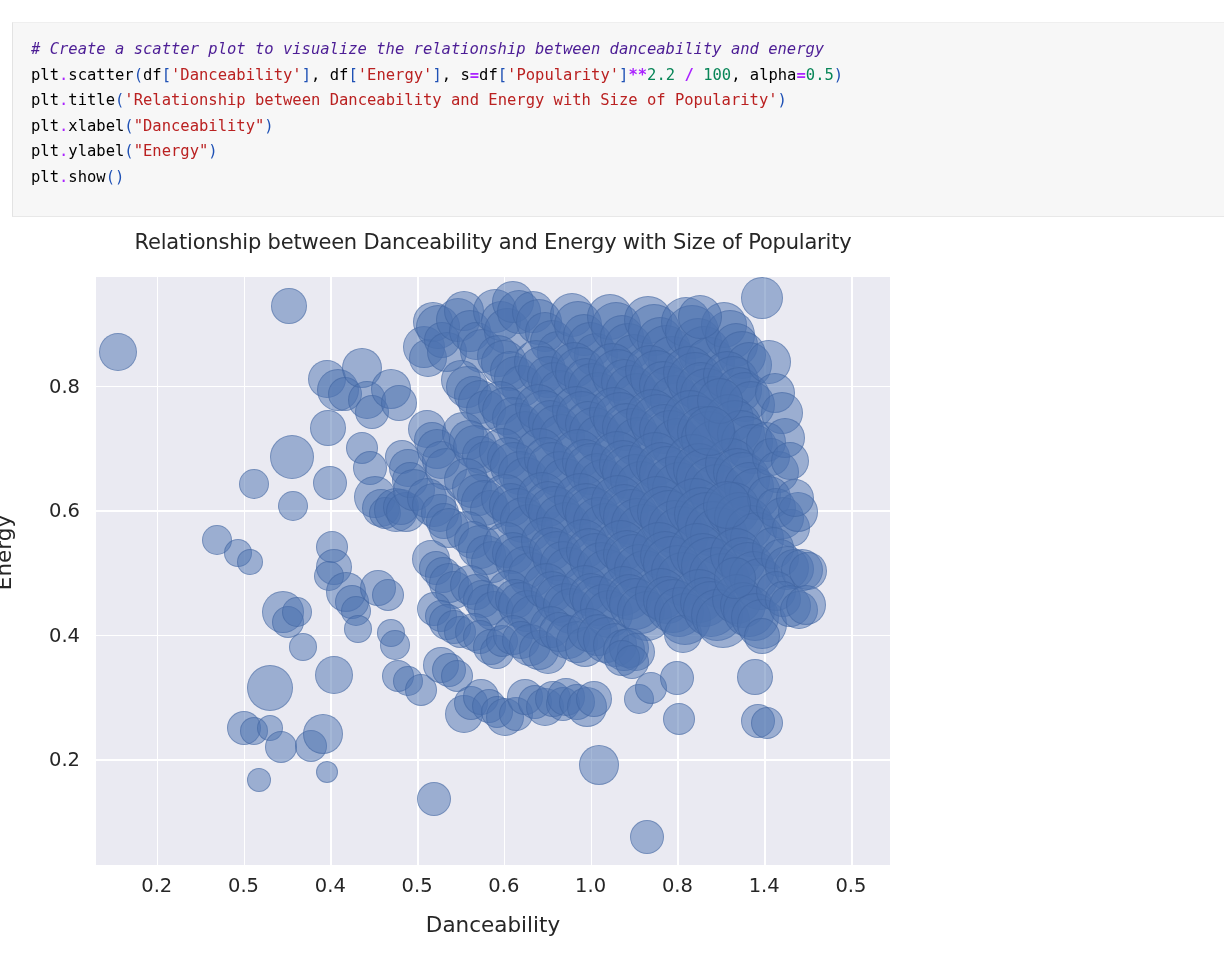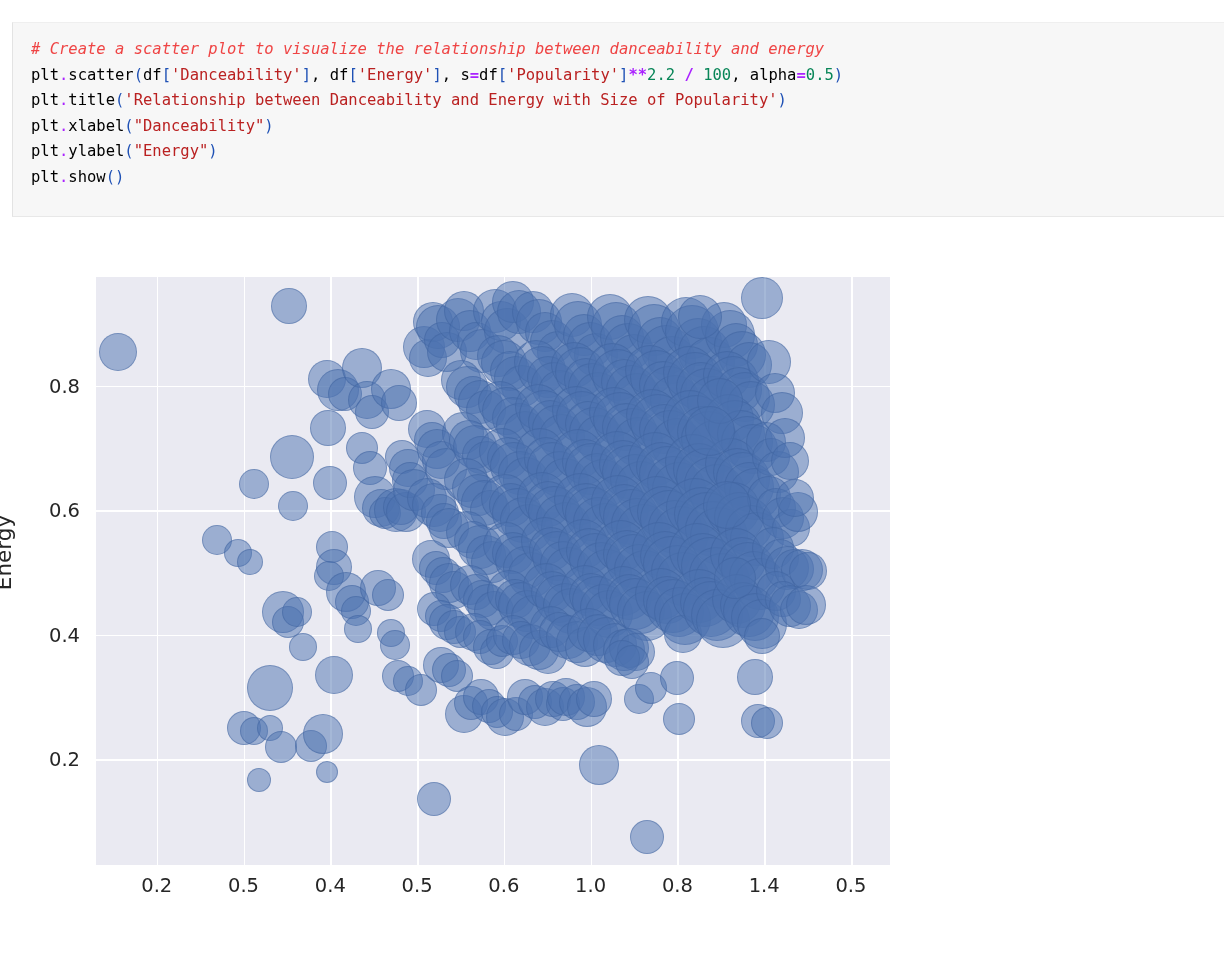--- a/index.html
+++ b/index.html
@@ -30,21 +30,21 @@
     padding: 14px 0 0 18px;
   }
   #code-lines {
     font-family: "DejaVu Sans Mono", "Liberation Mono", monospace;
     font-size: 15.5px;
     line-height: 25.5px;
     white-space: pre;
     color: #000000;
   }
   .code-line { white-space: pre; }
-  .tok-com { color: #ef4444; font-style: italic; }
+  .tok-com { color: #4c1d95; font-style: italic; }
   .tok-str { color: #ba2121; }
   .tok-op  { color: #aa22ff; font-weight: bold; }
   .tok-pun { color: #1f51b5; }
   .tok-num { color: #098658; }
   .tok-nam { color: #000000; }
   .tok-dot { color: #aa22ff; }
 
   
   #figure {
     position: absolute;
@@ -136,20 +136,21 @@
 </style>
 </head>
 <body>
 
 <div id="code-cell">
   <div id="code-lines"><div class="code-line"><span class="tok-com"># Create a scatter plot to visualize the relationship between danceability and energy</span></div><div class="code-line"><span class="tok-nam">plt</span><span class="tok-dot">.</span><span class="tok-nam">scatter</span><span class="tok-pun">(</span><span class="tok-nam">df</span><span class="tok-pun">[</span><span class="tok-str">'Danceability'</span><span class="tok-pun">]</span><span class="tok-nam">, </span><span class="tok-nam">df</span><span class="tok-pun">[</span><span class="tok-str">'Energy'</span><span class="tok-pun">]</span><span class="tok-nam">, </span><span class="tok-nam">s</span><span class="tok-op">=</span><span class="tok-nam">df</span><span class="tok-pun">[</span><span class="tok-str">'Popularity'</span><span class="tok-pun">]</span><span class="tok-op">**</span><span class="tok-num">2.2</span><span class="tok-nam"> </span><span class="tok-op">/</span><span class="tok-nam"> </span><span class="tok-num">100</span><span class="tok-nam">, </span><span class="tok-nam">alpha</span><span class="tok-op">=</span><span class="tok-num">0.5</span><span class="tok-pun">)</span></div><div class="code-line"><span class="tok-nam">plt</span><span class="tok-dot">.</span><span class="tok-nam">title</span><span class="tok-pun">(</span><span class="tok-str">'Relationship between Danceability and Energy with Size of Popularity'</span><span class="tok-pun">)</span></div><div class="code-line"><span class="tok-nam">plt</span><span class="tok-dot">.</span><span class="tok-nam">xlabel</span><span class="tok-pun">(</span><span class="tok-str">"Danceability"</span><span class="tok-pun">)</span></div><div class="code-line"><span class="tok-nam">plt</span><span class="tok-dot">.</span><span class="tok-nam">ylabel</span><span class="tok-pun">(</span><span class="tok-str">"Energy"</span><span class="tok-pun">)</span></div><div class="code-line"><span class="tok-nam">plt</span><span class="tok-dot">.</span><span class="tok-nam">show</span><span class="tok-pun">(</span><span class="tok-pun">)</span></div></div>
 </div>
 
 <div id="figure">
 
+  <div id="chart-title">Relationship between Danceability and Energy with Size of Popularity</div>
 
   <div id="axes">
     <div id="gridlines">
         <div class="gridline-v" style="left: 60.7432px;"></div>
         <div class="gridline-v" style="left: 147.519px;"></div>
         <div class="gridline-v" style="left: 234.295px;"></div>
         <div class="gridline-v" style="left: 321.071px;"></div>
         <div class="gridline-v" style="left: 407.847px;"></div>
         <div class="gridline-v" style="left: 494.623px;"></div>
         <div class="gridline-v" style="left: 581.399px;"></div>
@@ -620,14 +621,15 @@
       <div class="xtick" style="left: 764.175px;">1.4</div>
       <div class="xtick" style="left: 850.951px;">0.5</div>
     </div>
   <div id="yticklabels">
       <div class="ytick" style="top: 537.222px; width: 0px; margin-left: -4px; white-space: nowrap; direction: rtl;">0.2</div>
       <div class="ytick" style="top: 412.778px; width: 0px; margin-left: -4px; white-space: nowrap; direction: rtl;">0.4</div>
       <div class="ytick" style="top: 288.333px; width: 0px; margin-left: -4px; white-space: nowrap; direction: rtl;">0.6</div>
       <div class="ytick" style="top: 163.889px; width: 0px; margin-left: -4px; white-space: nowrap; direction: rtl;">0.8</div>
     </div>
 
+  <div id="xlabel">Danceability</div>
   <div id="ylabel">Energy</div>
 </div>
 
 </body></html>

